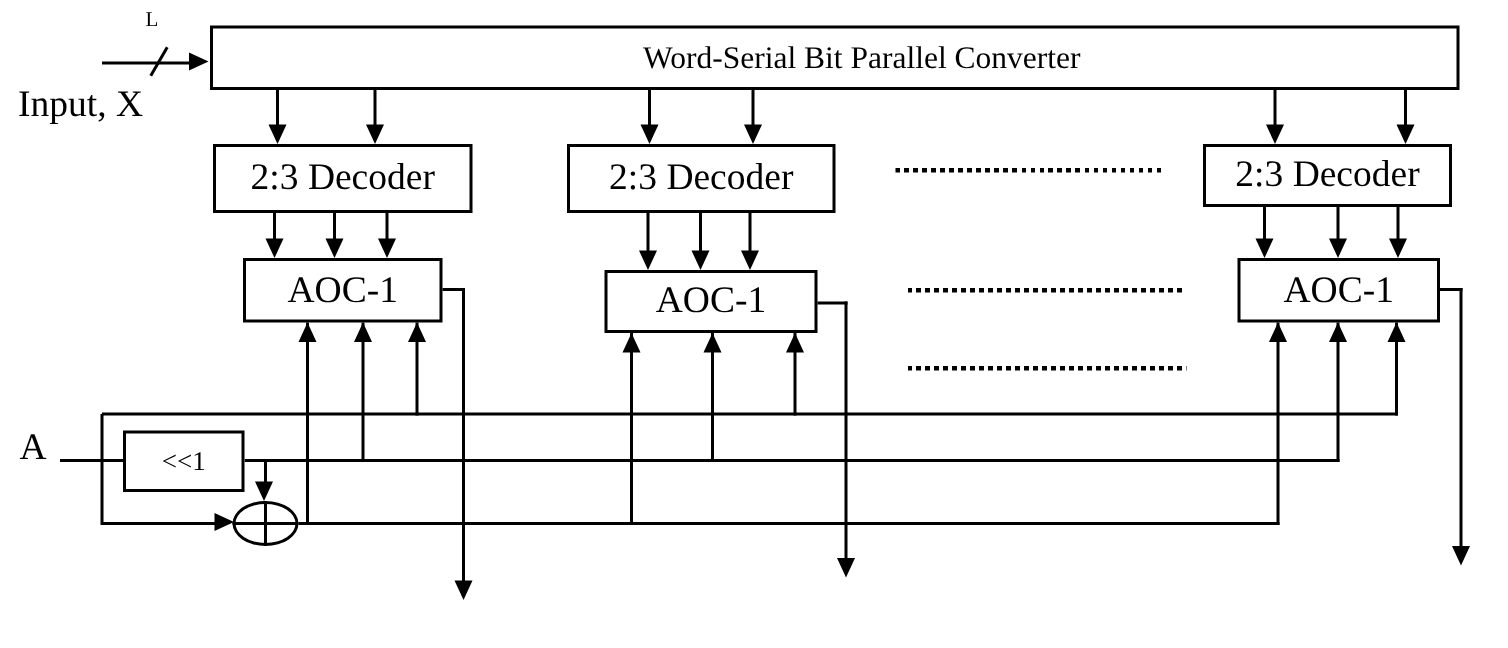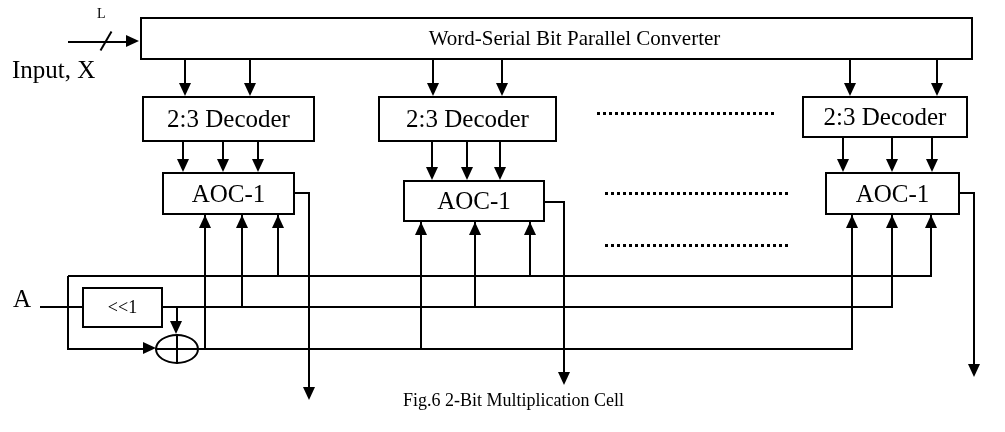--- a/index.html
+++ b/index.html
@@ -146,15 +146,14 @@
   <div class="ah ah-down" style="left:303px;top:387px;"></div>
 
   <div class="hl" style="left:545px;top:201px;width:20px;"></div>
   <div class="vl" style="left:563px;top:201px;height:171px;"></div>
   <div class="ah ah-down" style="left:558px;top:372px;"></div>
 
   <div class="hl" style="left:960px;top:192px;width:15px;"></div>
   <div class="vl" style="left:973px;top:192px;height:172px;"></div>
   <div class="ah ah-down" style="left:968px;top:364px;"></div>
 
-  <div class="caption">Fig.6 2-Bit Multiplication Cell</div>
 
 </div>
 
 </body></html>

